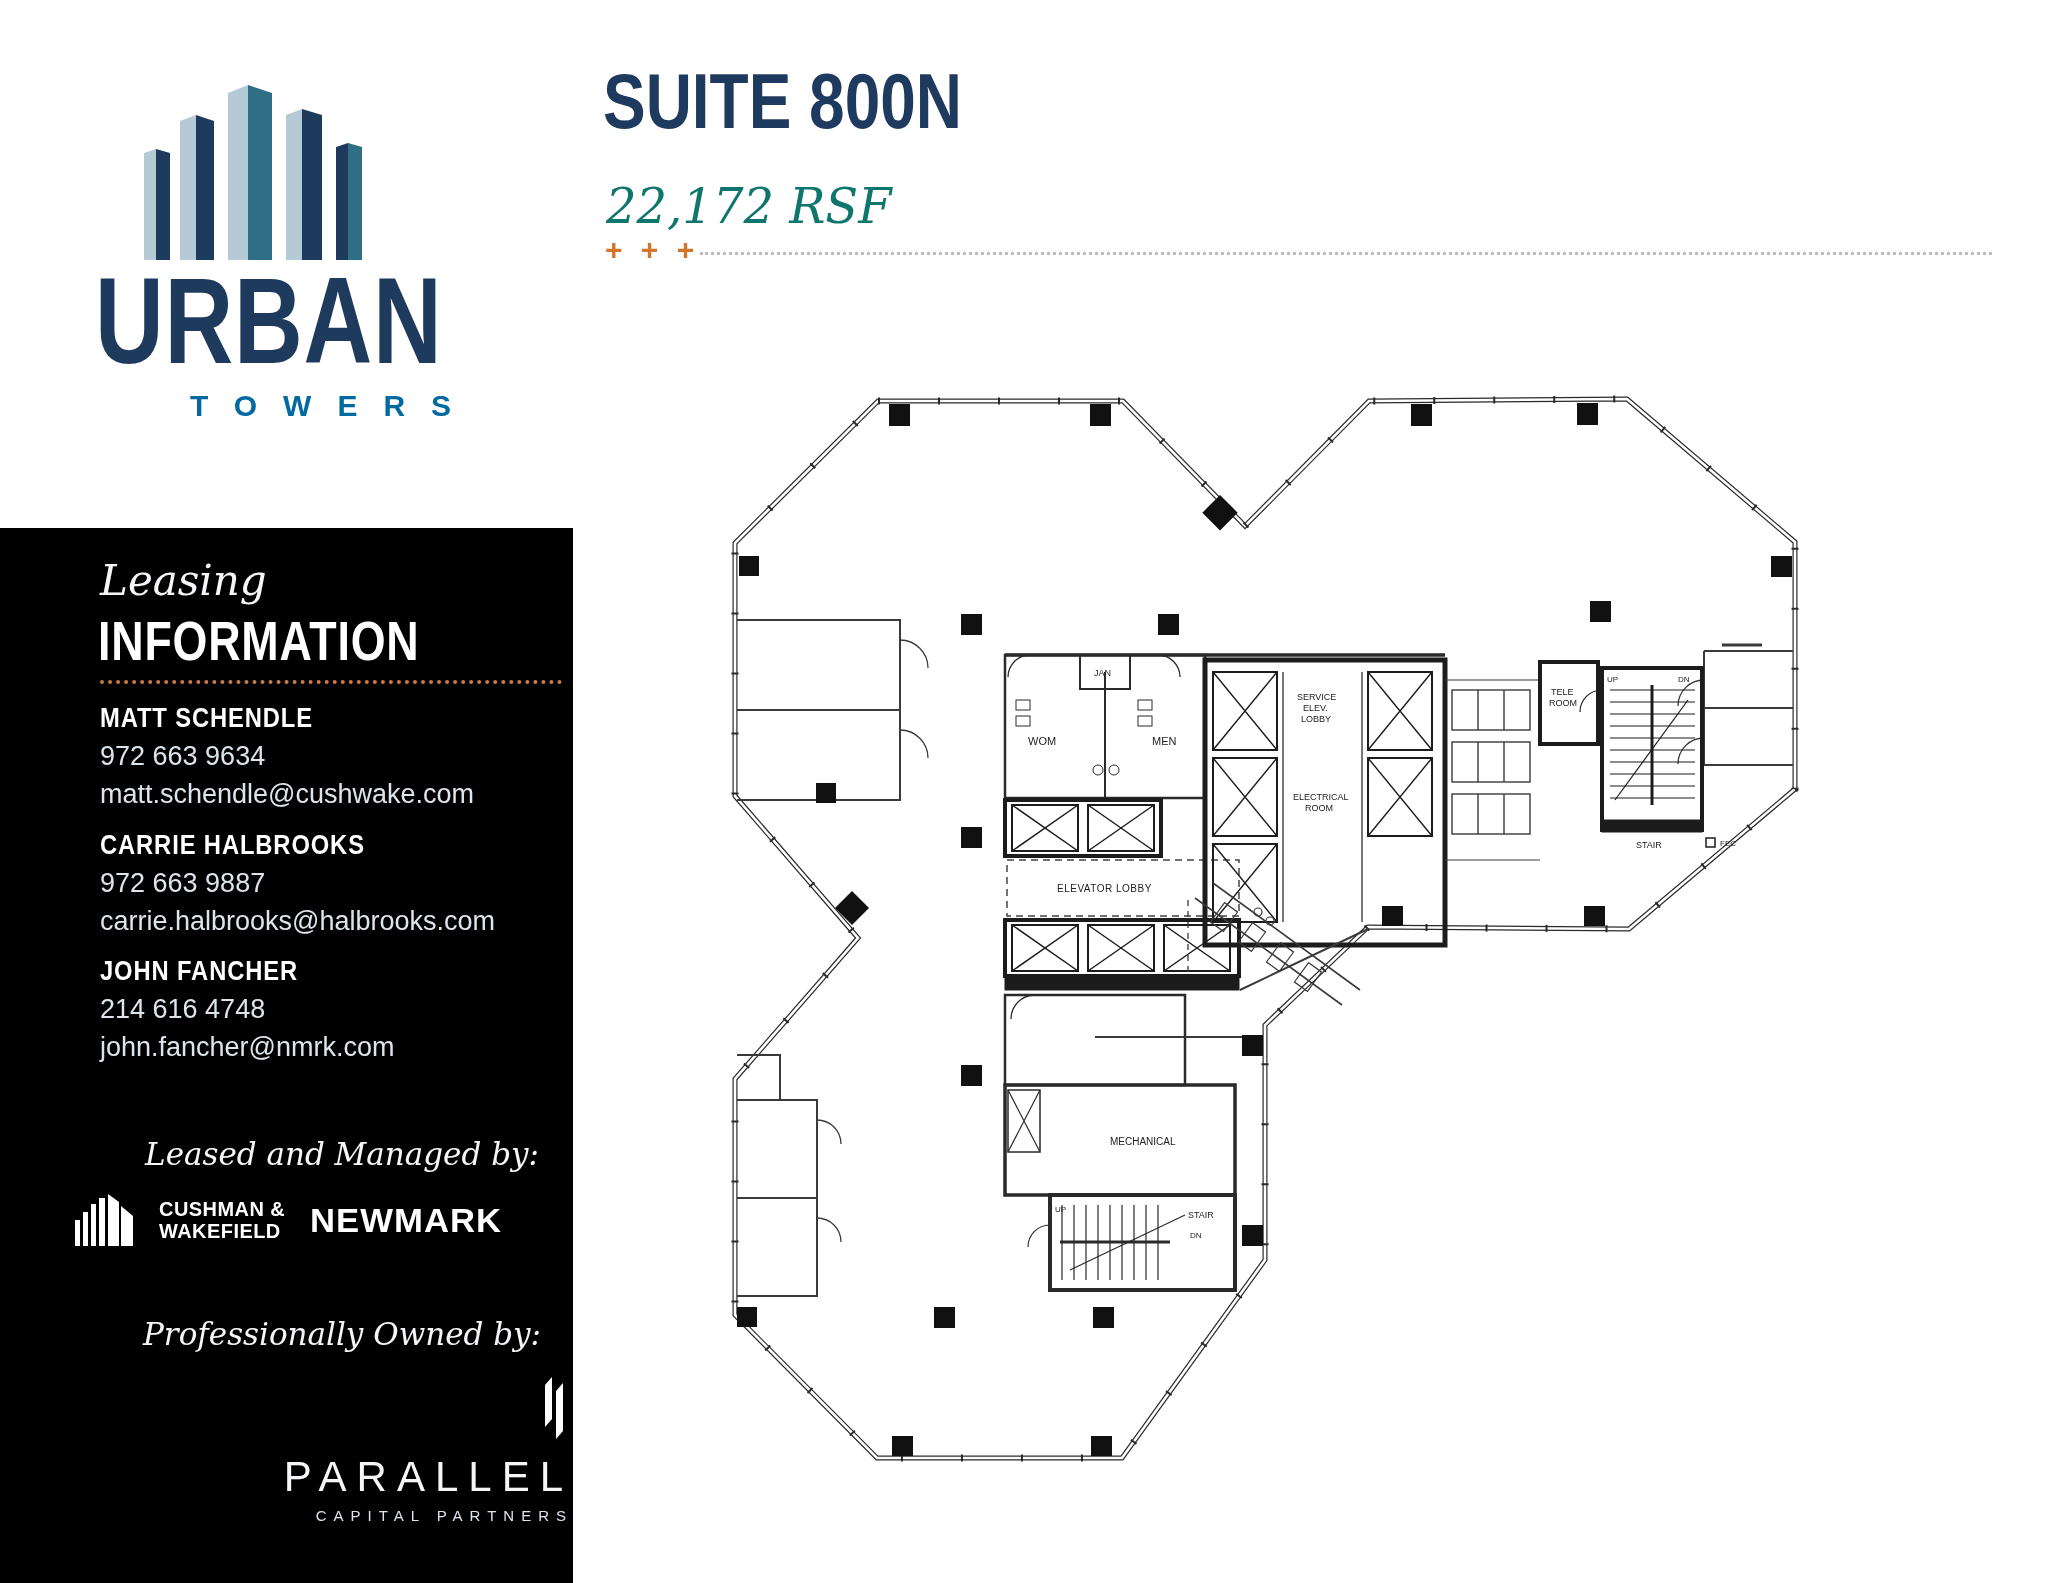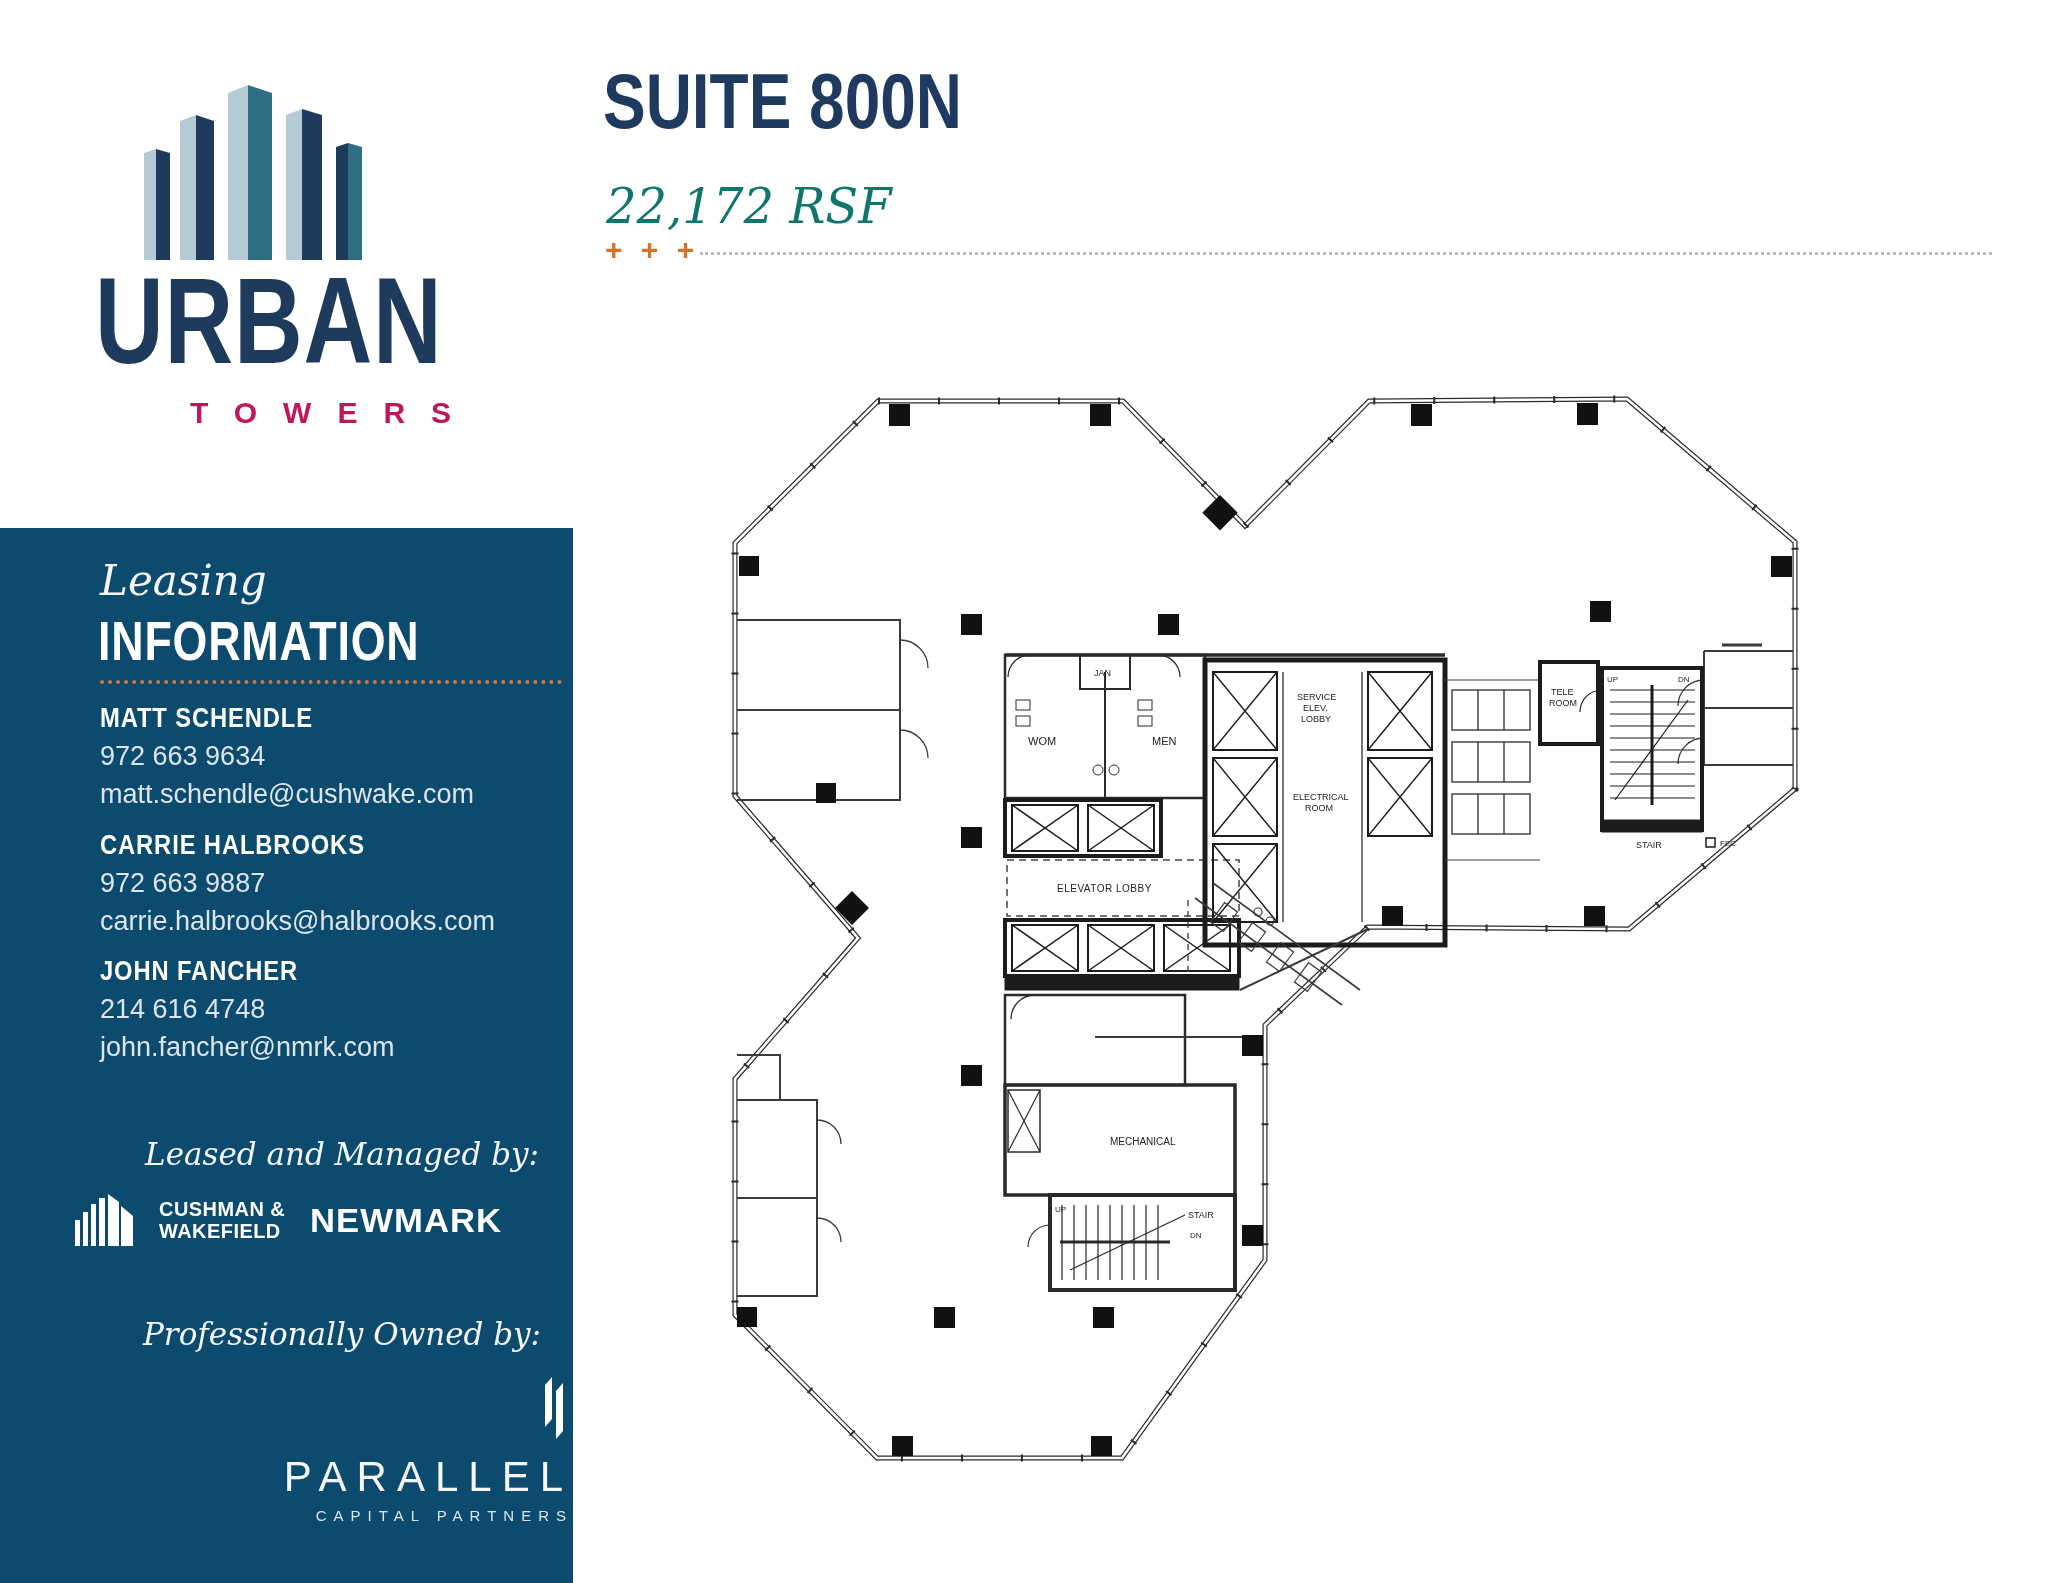--- a/index.html
+++ b/index.html
@@ -3,34 +3,34 @@
 <meta charset="utf-8">
 <style>
   html,body{margin:0;padding:0;background:#e8e8e8;}
   .page{position:relative;width:2048px;height:1583px;background:#ffffff;overflow:hidden;
         font-family:"Liberation Sans", sans-serif;}
   
   .brand{position:absolute;left:95px;top:85px;width:420px;}
   .brand-buildings{display:block;margin-left:45px;}
   .brand-word{color:#1e3a5c;font-weight:700;font-size:122px;line-height:1;
       transform:scaleX(0.78);transform-origin:left top;letter-spacing:1px;white-space:nowrap;}
-  .brand-sub{color:#be185d;font-weight:700;font-size:30px;letter-spacing:26px;
-      margin-top:14px;margin-left:95px;}
+  .brand-sub{color:#0369a1;font-weight:700;font-size:30px;letter-spacing:26px;
+      margin-top:7px;margin-left:95px;}
   
   .hdr-title{position:absolute;left:603px;top:62px;color:#1e3a5f;font-weight:700;
       font-size:78px;line-height:1;transform:scaleX(0.82);transform-origin:left top;
       letter-spacing:0px;white-space:nowrap;}
   .hdr-rsf{position:absolute;left:606px;top:178px;color:#0f766e;
       font-family:"DejaVu Serif", serif;font-style:italic;font-size:48px;}
   .hdr-plus{position:absolute;left:605px;top:233px;color:#d4732a;font-weight:700;
       font-size:30px;letter-spacing:5px;}
   .hdr-rule{position:absolute;left:700px;top:252px;width:1292px;height:0;
       border-top:3px dotted #bdbdbd;}
   
-  .sidebar{position:absolute;left:0;top:528px;width:573px;height:1055px;background:#0c4a6e;color:#fff;}
+  .sidebar{position:absolute;left:0;top:528px;width:573px;height:1055px;background:#000000;color:#fff;}
   .sb-leasing{position:absolute;left:100px;top:28px;font-family:"DejaVu Serif", serif;
       font-style:italic;font-size:42px;color:#f4f6f8;}
   .sb-info{position:absolute;left:98px;top:80px;font-size:56px;font-weight:700;
       transform:scaleX(0.80);transform-origin:left top;letter-spacing:1px;color:#ffffff;white-space:nowrap;}
   .sb-dots{position:absolute;left:100px;top:152px;width:462px;height:0;border-top:4px dotted #c77b4a;}
   .sb-contact{position:absolute;left:100px;width:460px;}
   .sb-name{font-size:27px;font-weight:700;transform:scaleX(0.88);transform-origin:left top;
       letter-spacing:1px;white-space:nowrap;color:#ffffff;}
   .sb-line{font-size:27px;font-weight:400;color:#dde5ec;margin-top:7px;white-space:nowrap;}
   .sb-center{position:absolute;left:0;width:684px;text-align:center;color:#f4f6f8;}

